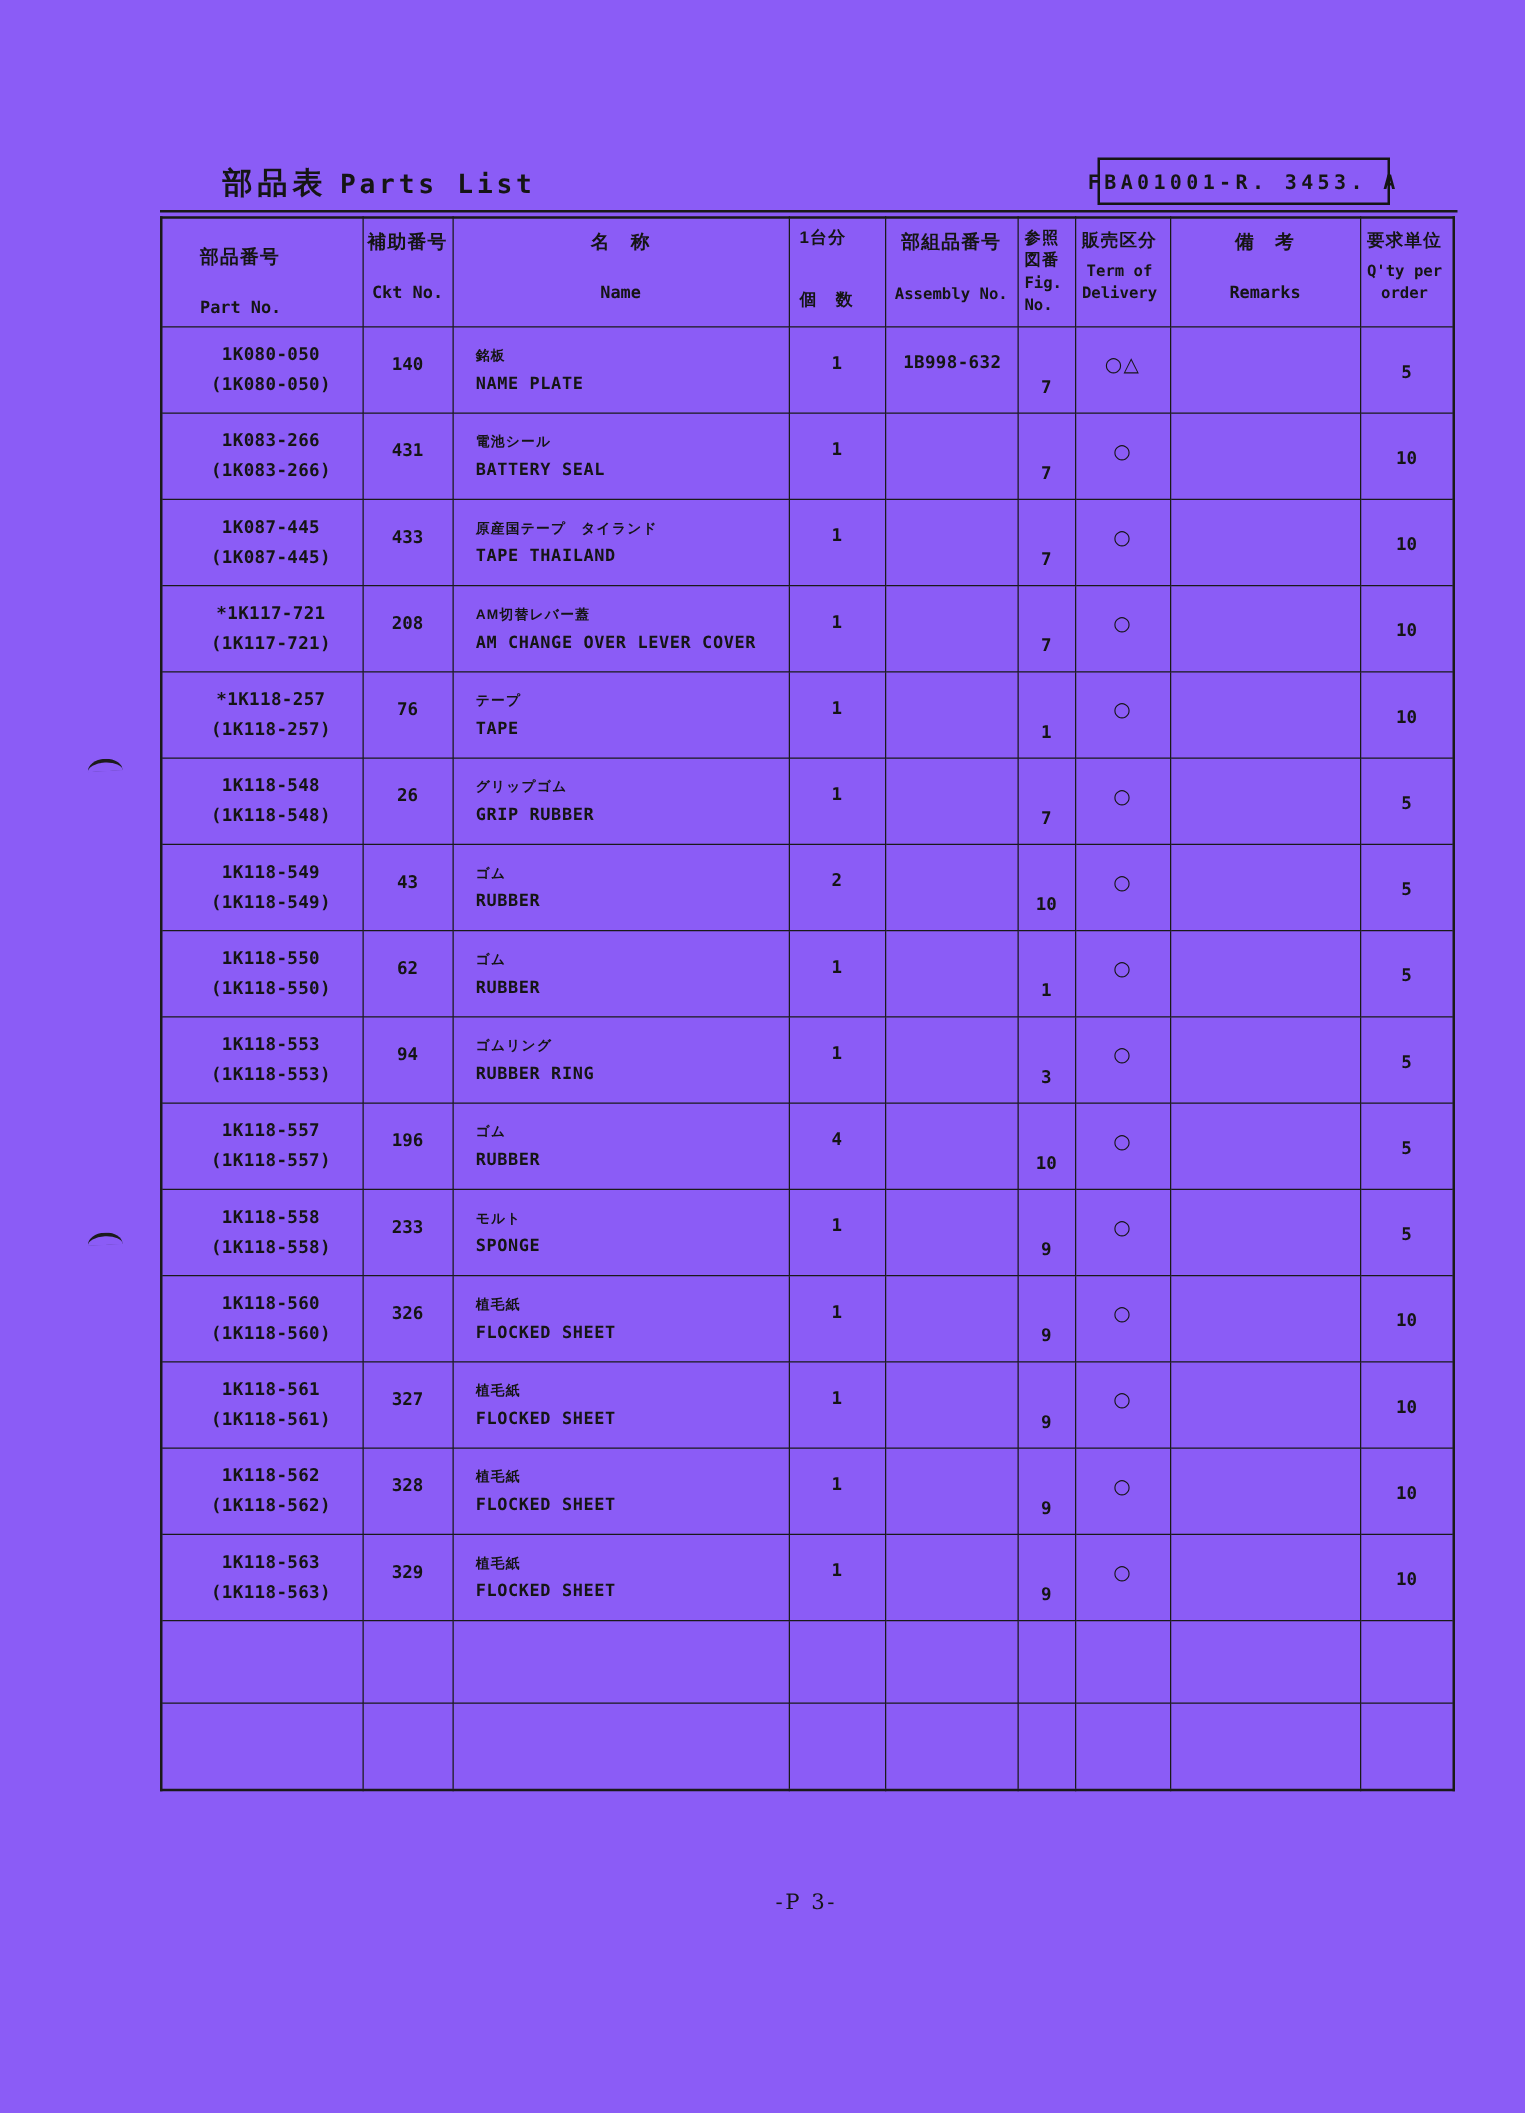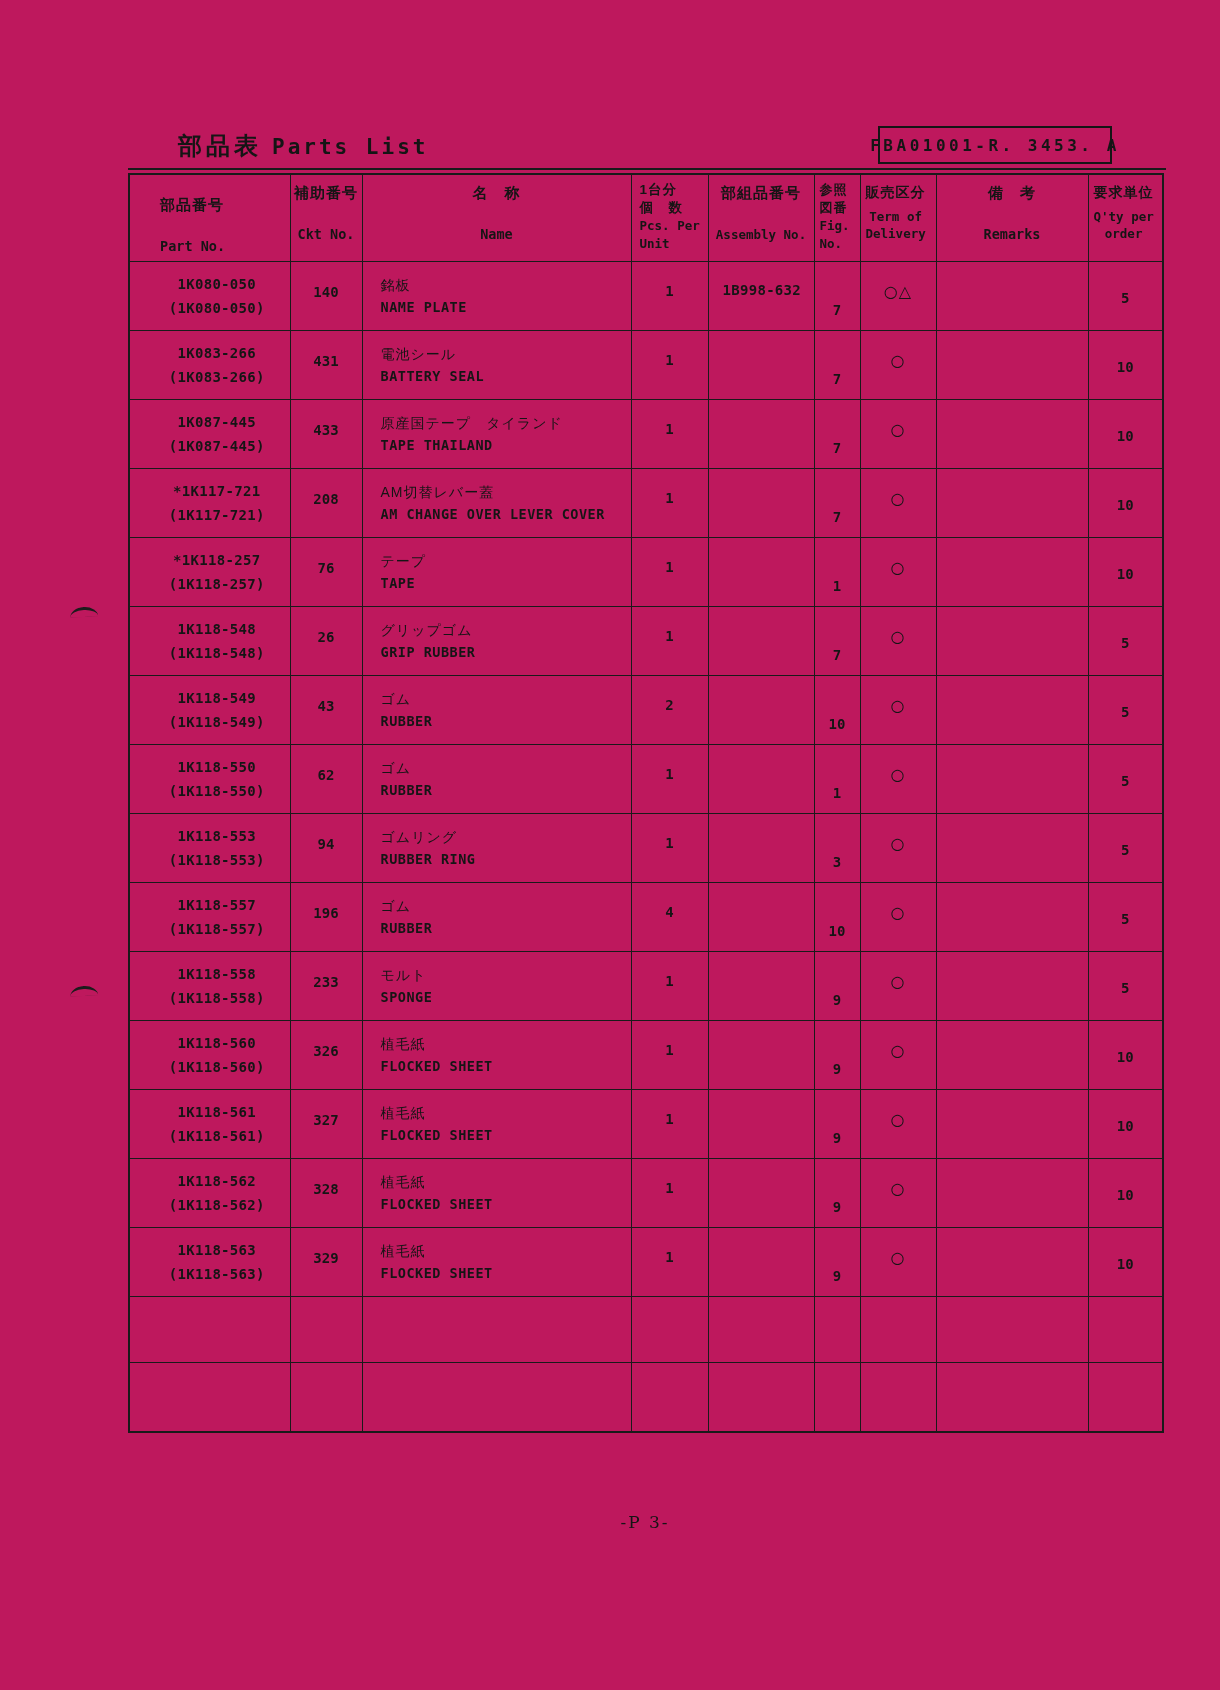--- a/index.html
+++ b/index.html
@@ -1,18 +1,18 @@
 <!DOCTYPE html>
 <html><head>
 <meta charset="utf-8">
 <style>
   * { margin:0; padding:0; box-sizing:border-box; }
   html,body { width:1220px; height:1690px; background:#ffffff; overflow:hidden;
               font-family:"Liberation Sans","DejaVu Sans",sans-serif; color:#151515; }
-  .page { position:relative; width:1220px; height:1690px; background:#be185d; }
+  .page { position:relative; width:1220px; height:1690px; background:#8b5cf6; }
 
   
   .title-block { position:absolute; left:178px; top:130px; white-space:nowrap; }
   .title-jp { font-size:24px; font-weight:700; letter-spacing:4px; }
   .title-en { font-size:21px; font-weight:700; letter-spacing:3px;
               font-family:"DejaVu Sans Mono","Liberation Mono",monospace; margin-left:10px; }
 
   
   .doc-box { position:absolute; left:878px; top:126px; width:234px; height:38px;
              border:2.5px solid #151515; display:flex; align-items:center; justify-content:center; }
@@ -37,35 +37,35 @@
   thead th { height:78px; padding:0; vertical-align:top; font-weight:normal; }
   .hwrap { height:74px; display:flex; flex-direction:column; justify-content:space-between;
            align-items:center; padding:9px 2px 7px 2px; }
   .hwrap.left { align-items:flex-start; }
   .hwrap.stack { justify-content:flex-start; align-items:flex-start; padding-top:6px; line-height:18px; }
   .hjp { font-size:15px; font-weight:700; letter-spacing:1px; white-space:nowrap; }
   .hen { font-size:13.5px; font-weight:700; white-space:nowrap;
          font-family:"DejaVu Sans Mono","Liberation Mono",monospace; }
   .hen-lines { display:flex; flex-direction:column; line-height:17px; }
   .pad30 { padding-left:30px;margin-top:12px; }
-  .pad8  { padding-left:8px; }
+  .pad8  { padding-left:8px;gap:32px; }
   .pad5  { padding-left:5px; }
 
   
   tbody.data tr { height:69px; }
   tbody.blank tr.b1 { height:66px; }
   tbody.blank tr.b2 { height:69px; }
 
   td { font-family:"DejaVu Sans Mono","Liberation Mono",monospace; font-size:14px; font-weight:700; }
   .c-part { vertical-align:middle; text-align:center; padding-left:14px; }
   .c-part div { line-height:24px; letter-spacing:0.3px; white-space:nowrap; }
   .c-ckt  { vertical-align:middle; text-align:center; padding-bottom:8px; }
   .c-name { vertical-align:middle; text-align:left; padding-left:18px; }
-  .name-jp { font-family:"Liberation Sans","DejaVu Sans",sans-serif; font-size:14px;
-             font-weight:400; letter-spacing:1px; line-height:22px; white-space:nowrap; }
+  .name-jp { font-family:"Liberation Sans","DejaVu Sans",sans-serif; font-size:11px;
+             font-weight:700; letter-spacing:1px; line-height:22px; white-space:nowrap; }
   .name-en { font-size:13.5px; line-height:22px; letter-spacing:0.5px; white-space:nowrap; }
   .c-pcs  { vertical-align:middle; text-align:center; padding-bottom:10px; }
   .c-asm  { vertical-align:middle; text-align:left; padding-left:14px; padding-bottom:12px; letter-spacing:0.3px; }
   .c-fig  { vertical-align:bottom; text-align:center; padding-bottom:12px; }
   .c-del  { vertical-align:middle; text-align:center; padding-bottom:10px;
             font-family:"DejaVu Sans","Liberation Sans",sans-serif; font-size:16px; font-weight:400; letter-spacing:1px; }
   .c-rem  { vertical-align:middle; }
   .c-qty  { vertical-align:middle; text-align:center; padding-top:4px; }
 
   

